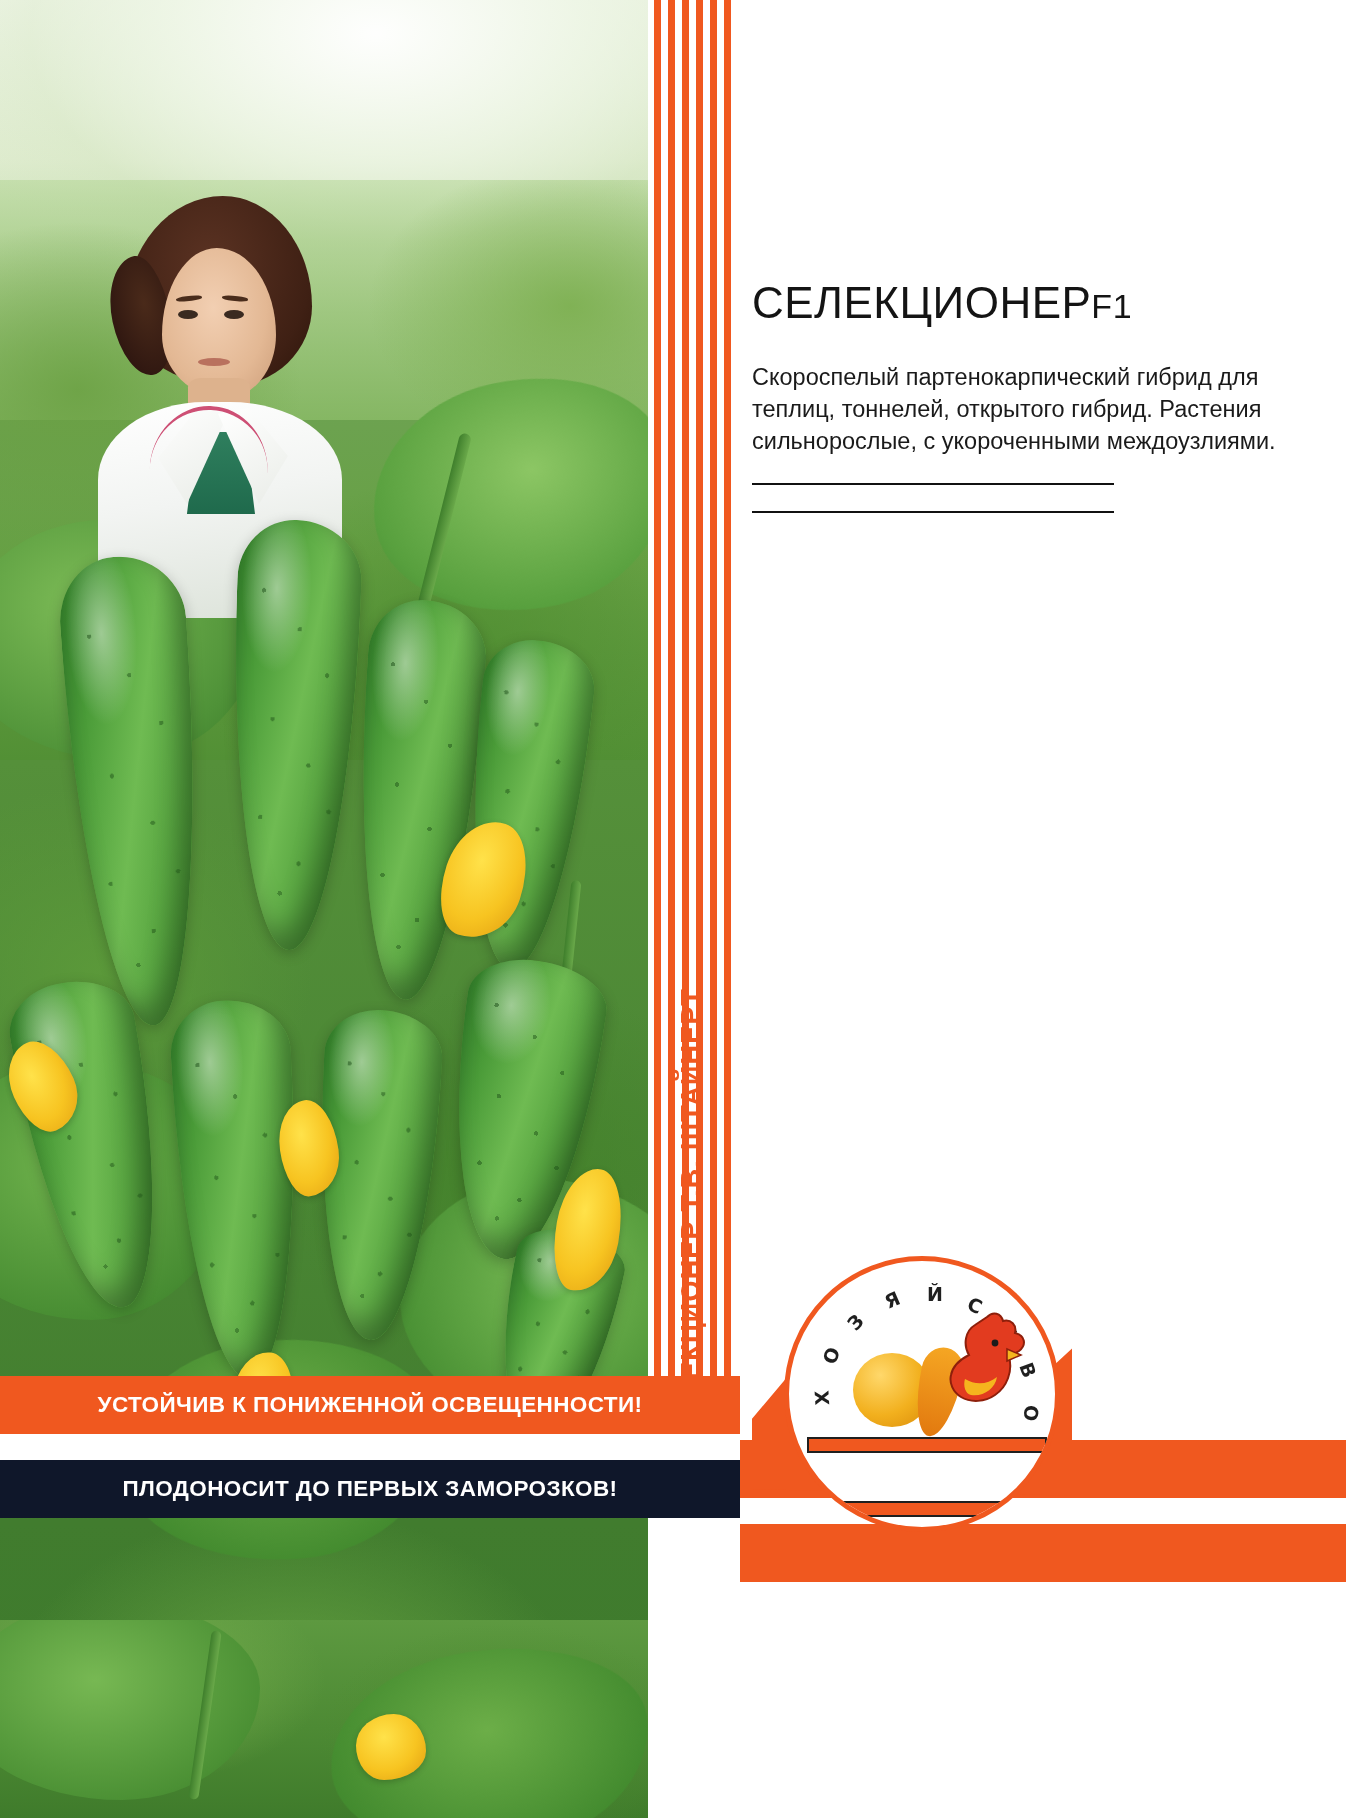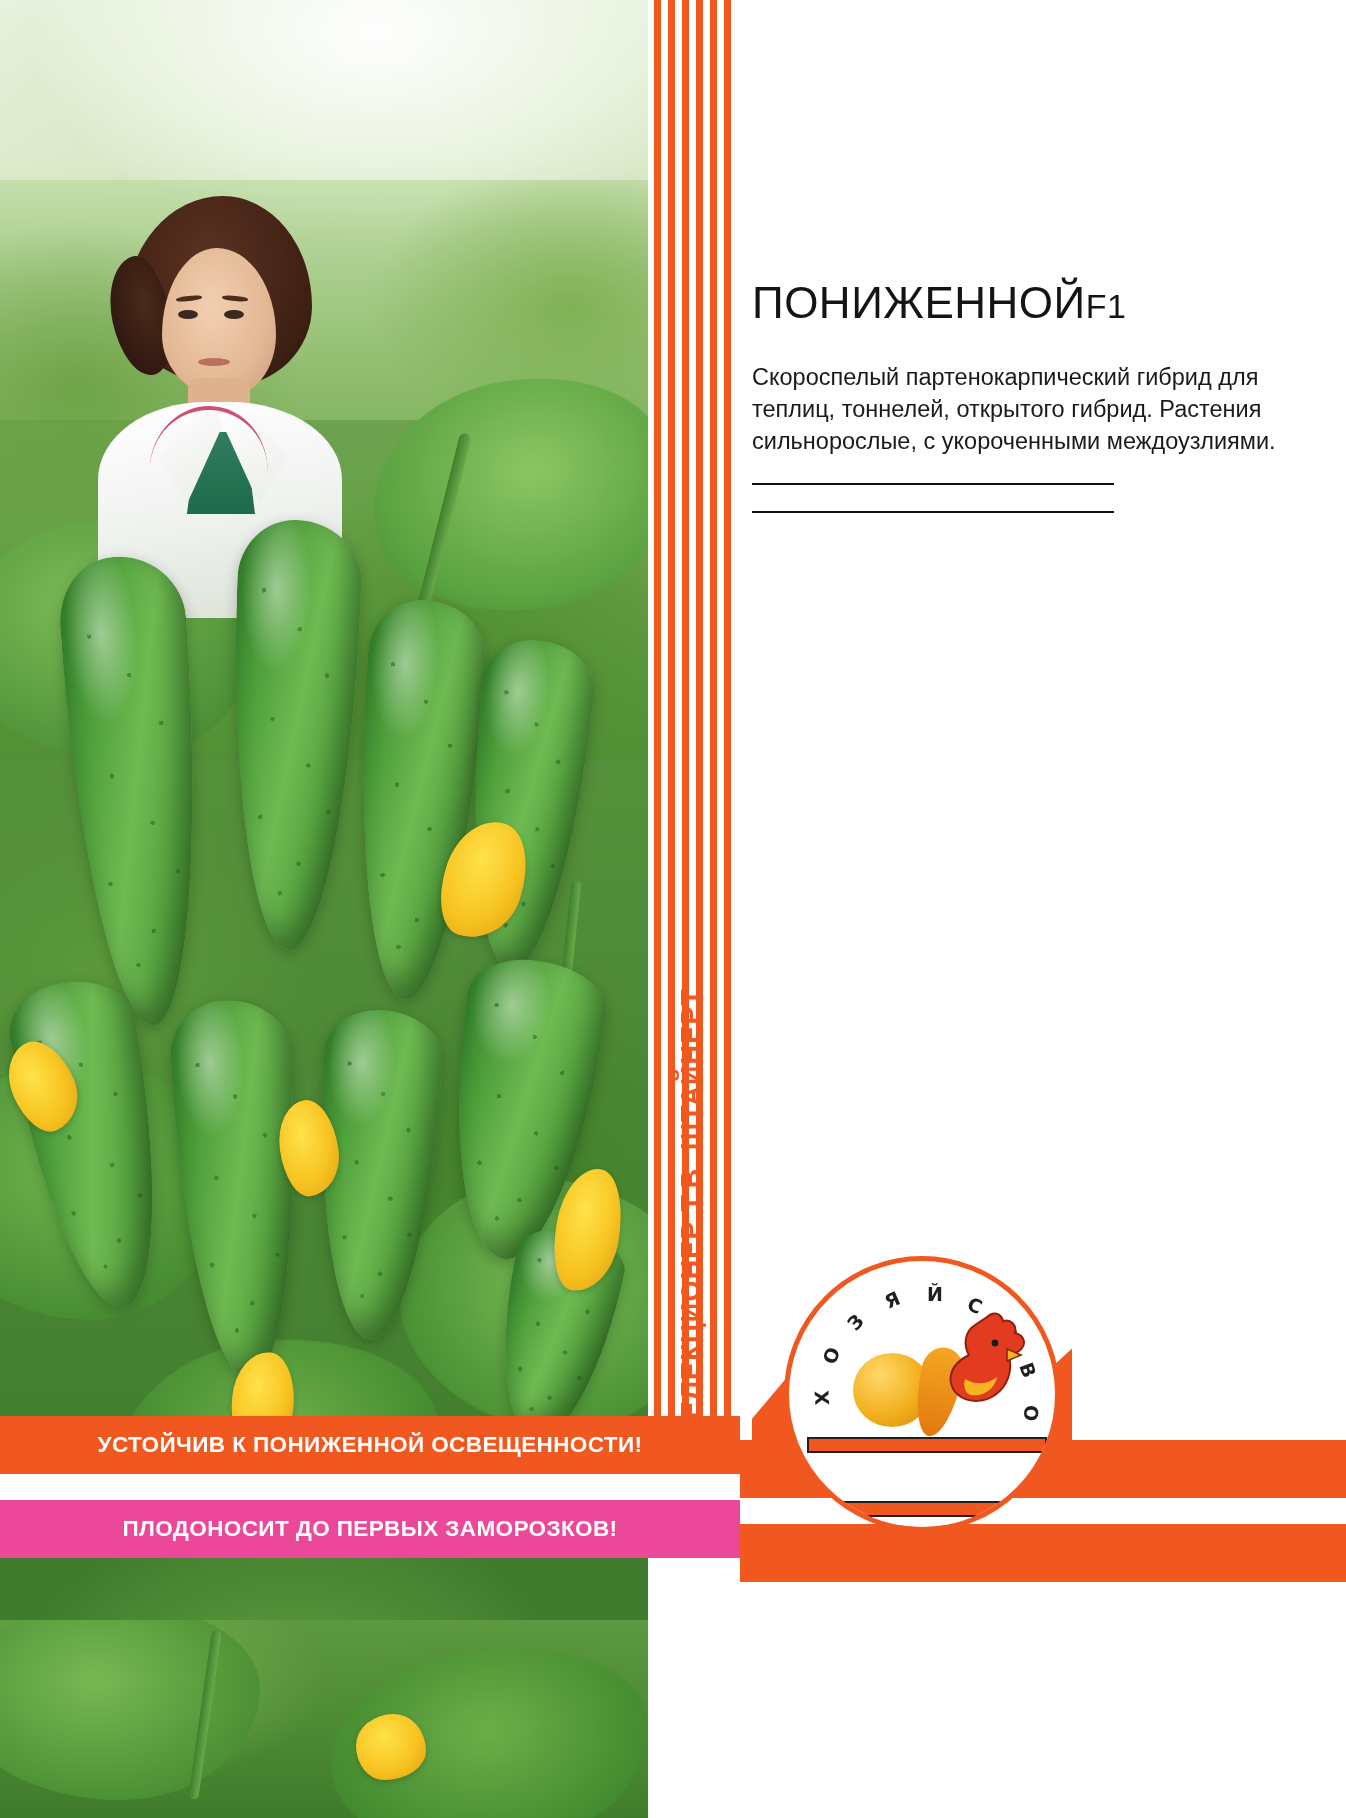--- a/index.html
+++ b/index.html
@@ -210,36 +210,36 @@
     width: 362px;
     height: 2px;
     background: #111111;
   }
   .desc.second { margin-top: 26px; }
   .desc.third { margin-top: 26px; }
 
   
   .banner-wrap {
     position: absolute;
-    left: 0; top: 1416px;
+    left: 0; top: 1376px;
     width: 740px; height: 180px;
   }
   .banner {
     position: absolute; left: 0;
     width: 740px; height: 58px;
     display: flex; align-items: center; justify-content: center;
     color: #ffffff;
     font-size: 22.5px;
     font-weight: 700;
     letter-spacing: .4px;
     white-space: nowrap;
   }
   .banner-1 { top: 0; background: #f0581f; }
   .banner-gap { position: absolute; top: 58px; left: 0; width: 740px; height: 26px; background: #ffffff; }
-  .banner-2 { top: 84px; background: #ec4899; }
+  .banner-2 { top: 84px; background: #0f172a; }
   .banner-tail { position: absolute; top: 0; left: 740px; width: 606px; height: 142px; }
   .tail-1 { position: absolute; top: 0; left: 0; width: 606px; height: 58px; background: #f0581f; }
   .tail-2 { position: absolute; top: 84px; left: 0; width: 606px; height: 58px; background: #f0581f; }
 
   .photo-bottom {
     position: absolute; left: 0; top: 1620px; width: 648px; height: 198px;
     background:
       radial-gradient(ellipse 280px 150px at 20% 30%, rgba(120,176,78,.95) 0%, rgba(120,176,78,0) 70%),
       radial-gradient(ellipse 260px 160px at 78% 60%, rgba(78,140,48,.95) 0%, rgba(78,140,48,0) 72%),
       linear-gradient(180deg, #5d9940 0%, #4d8a34 55%, #3f7b2b 100%);
@@ -381,21 +381,21 @@
     <div class="bar" style="left:48px;"></div>
     <div class="bar" style="left:62px;"></div>
     <div class="bar" style="left:76px;"></div>
   </div>
   <div class="vert-label">
     <span>СЕЛЕКЦИОНЕР Т.В. ШТАЙНЕРТ</span>
   </div>
 
   <div class="content">
     <div class="subtitle">
-      <span>ПОНИЖЕННОЙ</span><span class="f1">F1</span>
+      <span>СЕЛЕКЦИОНЕР</span><span class="f1">F1</span>
     </div>
 
     <div class="desc">Скороспелый партенокарпический гибрид для теплиц, тоннелей, открытого гибрид. Растения сильнорослые, с укороченными междоузлиями.</div>
     <div class="rule"></div>
     <div class="rule"></div>
   </div>
 
   <div class="banner-tail" style="top:1440px;">
     <div class="tail-1"></div>
     <div class="tail-2"></div>

